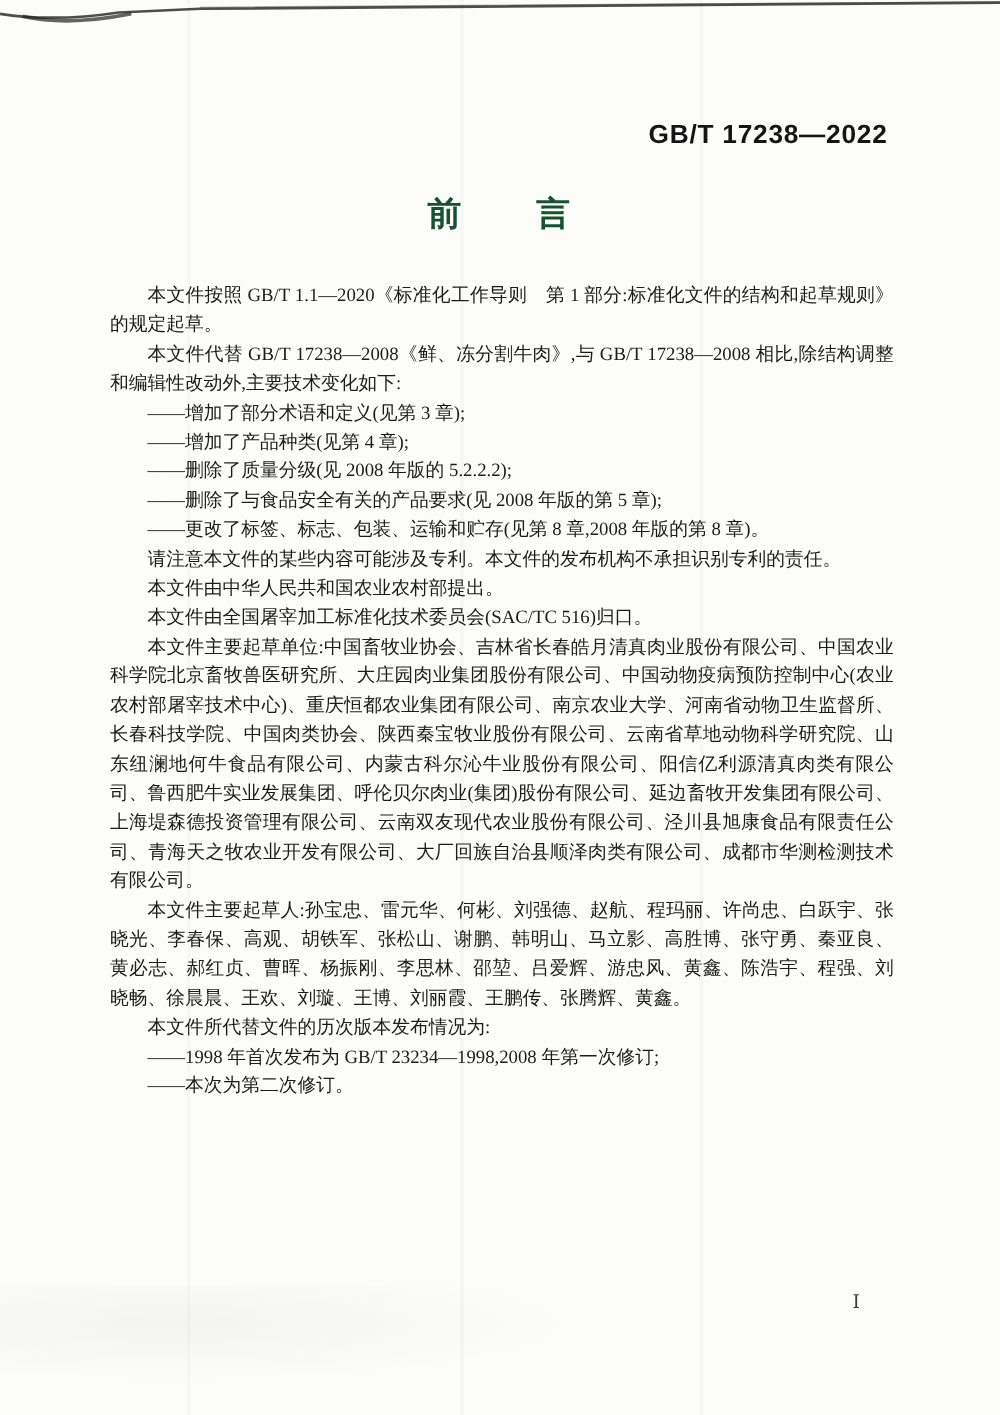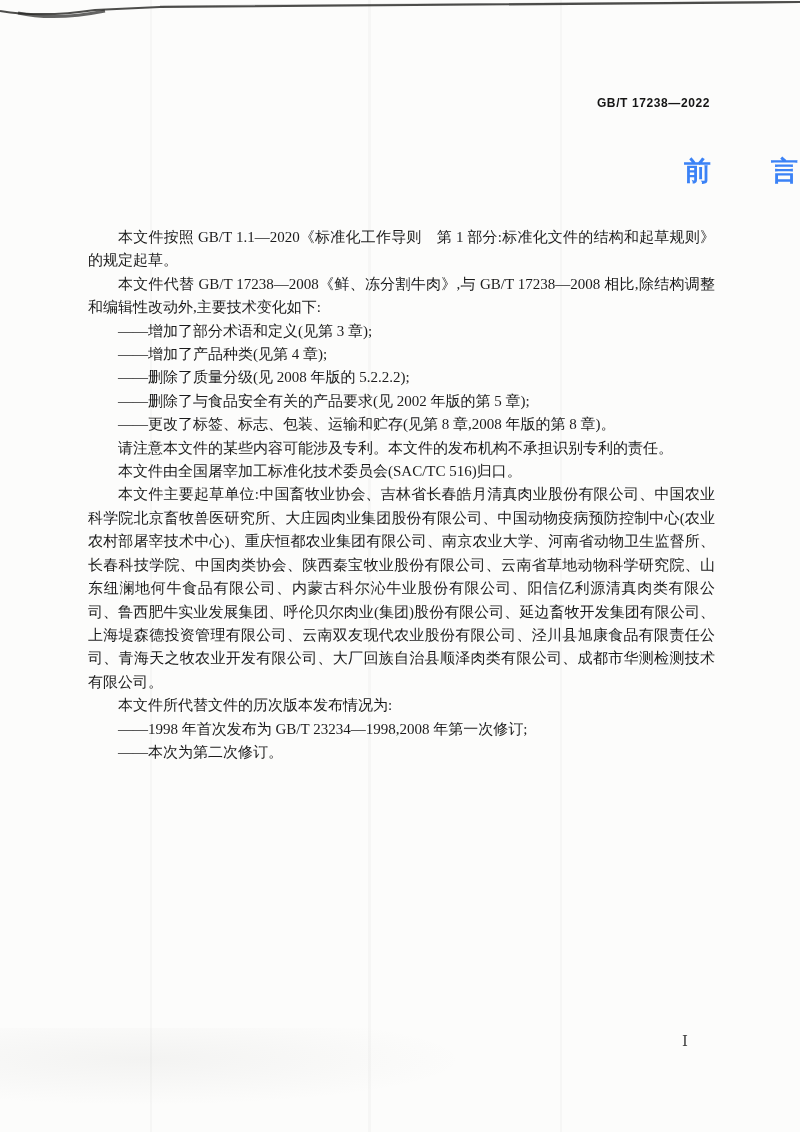--- a/index.html
+++ b/index.html
@@ -24,29 +24,29 @@
   .streak.s3 { left: 560px; }
   .smudge-bottom {
     position: absolute; left: 0; top: 1028px; width: 470px; height: 78px;
     background: radial-gradient(ellipse at 30% 40%, rgba(90,90,85,0.055), rgba(90,90,85,0.0) 70%);
   }
   
   .doc-header {
     position: absolute; top: 96px; left: 0; right: 90px;
     text-align: right;
     font-family: "Liberation Sans", "DejaVu Sans", sans-serif;
-    font-weight: 700; font-size: 12px; letter-spacing: 0.6px;
+    font-weight: 700; font-size: 21px; letter-spacing: 0.6px;
     color: #151515;
   }
   
   .doc-title {
     position: absolute; top: 153px; left: 0; width: 800px;
-    margin: 0; text-align: right;
+    margin: 0; text-align: center;
     font-family: "Liberation Sans", "DejaVu Sans", sans-serif;
-    font-weight: 700; font-size: 27px; color: #3b82f6;
+    font-weight: 700; font-size: 27px; color: #14532d;
     letter-spacing: 2px;
   }
   
   .content {
     position: absolute; top: 226px; left: 88px; width: 627px;
     font-size: 15px; line-height: 23.4px;
     text-align: justify;
   }
   .content p { margin: 0; text-indent: 2em; }
   
@@ -75,25 +75,27 @@
   <div class="doc-header">GB/T 17238—2022</div>
 
   <h1 class="doc-title">前　　言</h1>
 
   <div class="content">
     <p>本文件按照 GB/T 1.1—2020《标准化工作导则　第 1 部分:标准化文件的结构和起草规则》的规定起草。</p>
     <p>本文件代替 GB/T 17238—2008《鲜、冻分割牛肉》,与 GB/T 17238—2008 相比,除结构调整和编辑性改动外,主要技术变化如下:</p>
     <p>——增加了部分术语和定义(见第 3 章);</p>
     <p>——增加了产品种类(见第 4 章);</p>
     <p>——删除了质量分级(见 2008 年版的 5.2.2.2);</p>
-    <p>——删除了与食品安全有关的产品要求(见 2002 年版的第 5 章);</p>
+    <p>——删除了与食品安全有关的产品要求(见 2008 年版的第 5 章);</p>
     <p>——更改了标签、标志、包装、运输和贮存(见第 8 章,2008 年版的第 8 章)。</p>
     <p>请注意本文件的某些内容可能涉及专利。本文件的发布机构不承担识别专利的责任。</p>
+    <p>本文件由中华人民共和国农业农村部提出。</p>
     <p>本文件由全国屠宰加工标准化技术委员会(SAC/TC 516)归口。</p>
     <p>本文件主要起草单位:中国畜牧业协会、吉林省长春皓月清真肉业股份有限公司、中国农业科学院北京畜牧兽医研究所、大庄园肉业集团股份有限公司、中国动物疫病预防控制中心(农业农村部屠宰技术中心)、重庆恒都农业集团有限公司、南京农业大学、河南省动物卫生监督所、长春科技学院、中国肉类协会、陕西秦宝牧业股份有限公司、云南省草地动物科学研究院、山东纽澜地何牛食品有限公司、内蒙古科尔沁牛业股份有限公司、阳信亿利源清真肉类有限公司、鲁西肥牛实业发展集团、呼伦贝尔肉业(集团)股份有限公司、延边畜牧开发集团有限公司、上海堤森德投资管理有限公司、云南双友现代农业股份有限公司、泾川县旭康食品有限责任公司、青海天之牧农业开发有限公司、大厂回族自治县顺泽肉类有限公司、成都市华测检测技术有限公司。</p>
+    <p>本文件主要起草人:孙宝忠、雷元华、何彬、刘强德、赵航、程玛丽、许尚忠、白跃宇、张晓光、李春保、高观、胡铁军、张松山、谢鹏、韩明山、马立影、高胜博、张守勇、秦亚良、黄必志、郝红贞、曹晖、杨振刚、李思林、邵堃、吕爱辉、游忠风、黄鑫、陈浩宇、程强、刘晓畅、徐晨晨、王欢、刘璇、王博、刘丽霞、王鹏传、张腾辉、黄鑫。</p>
     <p>本文件所代替文件的历次版本发布情况为:</p>
     <p>——1998 年首次发布为 GB/T 23234—1998,2008 年第一次修订;</p>
     <p>——本次为第二次修订。</p>
   </div>
 
   <div class="page-number">Ⅰ</div>
 
 </div>
 
 </body></html>

